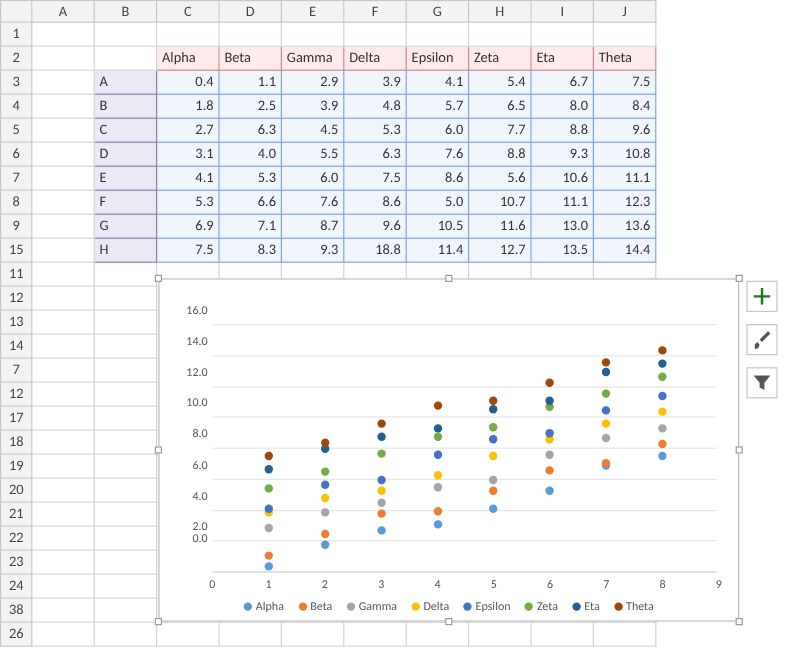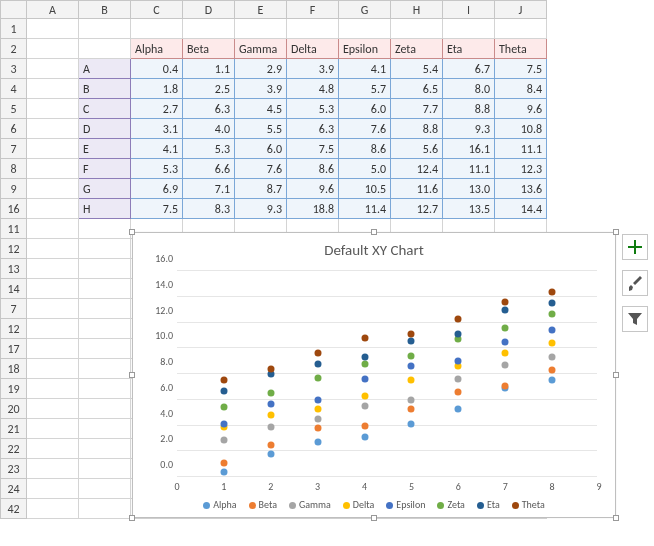--- a/index.html
+++ b/index.html
@@ -267,51 +267,51 @@
       <tr>
         <th class="rowhdr">7</th>
         <td class="empty">&nbsp;</td>
         <td class="rowcat">E</td>
         <td class="dataval">4.1</td>
         <td class="dataval">5.3</td>
         <td class="dataval">6.0</td>
         <td class="dataval">7.5</td>
         <td class="dataval">8.6</td>
         <td class="dataval">5.6</td>
-        <td class="dataval">16.1</td>
+        <td class="dataval">10.6</td>
         <td class="dataval">11.1</td>
       </tr>
       <tr>
         <th class="rowhdr">8</th>
         <td class="empty">&nbsp;</td>
         <td class="rowcat">F</td>
         <td class="dataval">5.3</td>
         <td class="dataval">6.6</td>
         <td class="dataval">7.6</td>
         <td class="dataval">8.6</td>
         <td class="dataval">5.0</td>
-        <td class="dataval">12.4</td>
+        <td class="dataval">10.7</td>
         <td class="dataval">11.1</td>
         <td class="dataval">12.3</td>
       </tr>
       <tr>
         <th class="rowhdr">9</th>
         <td class="empty">&nbsp;</td>
         <td class="rowcat">G</td>
         <td class="dataval">6.9</td>
         <td class="dataval">7.1</td>
         <td class="dataval">8.7</td>
         <td class="dataval">9.6</td>
         <td class="dataval">10.5</td>
         <td class="dataval">11.6</td>
         <td class="dataval">13.0</td>
         <td class="dataval">13.6</td>
       </tr>
       <tr>
-        <th class="rowhdr">16</th>
+        <th class="rowhdr">15</th>
         <td class="empty">&nbsp;</td>
         <td class="rowcat">H</td>
         <td class="dataval">7.5</td>
         <td class="dataval">8.3</td>
         <td class="dataval">9.3</td>
         <td class="dataval">18.8</td>
         <td class="dataval">11.4</td>
         <td class="dataval">12.7</td>
         <td class="dataval">13.5</td>
         <td class="dataval">14.4</td>
@@ -492,21 +492,34 @@
         <td class="empty">&nbsp;</td>
         <td class="empty">&nbsp;</td>
         <td class="empty">&nbsp;</td>
         <td class="empty">&nbsp;</td>
         <td class="empty">&nbsp;</td>
         <td class="empty">&nbsp;</td>
         <td class="empty">&nbsp;</td>
         <td class="empty">&nbsp;</td>
       </tr>
       <tr>
-        <th class="rowhdr">42</th>
+        <th class="rowhdr">38</th>
+        <td class="empty">&nbsp;</td>
+        <td class="empty">&nbsp;</td>
+        <td class="empty">&nbsp;</td>
+        <td class="empty">&nbsp;</td>
+        <td class="empty">&nbsp;</td>
+        <td class="empty">&nbsp;</td>
+        <td class="empty">&nbsp;</td>
+        <td class="empty">&nbsp;</td>
+        <td class="empty">&nbsp;</td>
+        <td class="empty">&nbsp;</td>
+      </tr>
+      <tr>
+        <th class="rowhdr">26</th>
         <td class="empty">&nbsp;</td>
         <td class="empty">&nbsp;</td>
         <td class="empty">&nbsp;</td>
         <td class="empty">&nbsp;</td>
         <td class="empty">&nbsp;</td>
         <td class="empty">&nbsp;</td>
         <td class="empty">&nbsp;</td>
         <td class="empty">&nbsp;</td>
         <td class="empty">&nbsp;</td>
         <td class="empty">&nbsp;</td>
@@ -516,25 +529,24 @@
 
 <div class="chart-wrap">
   <div class="handle tl"></div>
   <div class="handle tm"></div>
   <div class="handle tr"></div>
   <div class="handle ml"></div>
   <div class="handle mr"></div>
   <div class="handle bl"></div>
   <div class="handle bm"></div>
   <div class="handle br"></div>
-  <div class="chart-title">Default XY Chart</div>
   <div class="plot-area" id="plot-area">
     <div class="xaxis"></div>
   <div class="hgrid" style="bottom: 0px;"></div>
-      <div class="ylab" style="bottom: 0px;">0.0</div>
+      <div class="ylab" style="bottom: 16px;">0.0</div>
       <div class="hgrid" style="bottom: 25.75px;"></div>
       <div class="ylab" style="bottom: 25.75px;">2.0</div>
       <div class="hgrid" style="bottom: 51.5px;"></div>
       <div class="ylab" style="bottom: 51.5px;">4.0</div>
       <div class="hgrid" style="bottom: 77.25px;"></div>
       <div class="ylab" style="bottom: 77.25px;">6.0</div>
       <div class="hgrid" style="bottom: 103px;"></div>
       <div class="ylab" style="bottom: 103px;">8.0</div>
       <div class="hgrid" style="bottom: 128.75px;"></div>
       <div class="ylab" style="bottom: 128.75px;">10.0</div>

